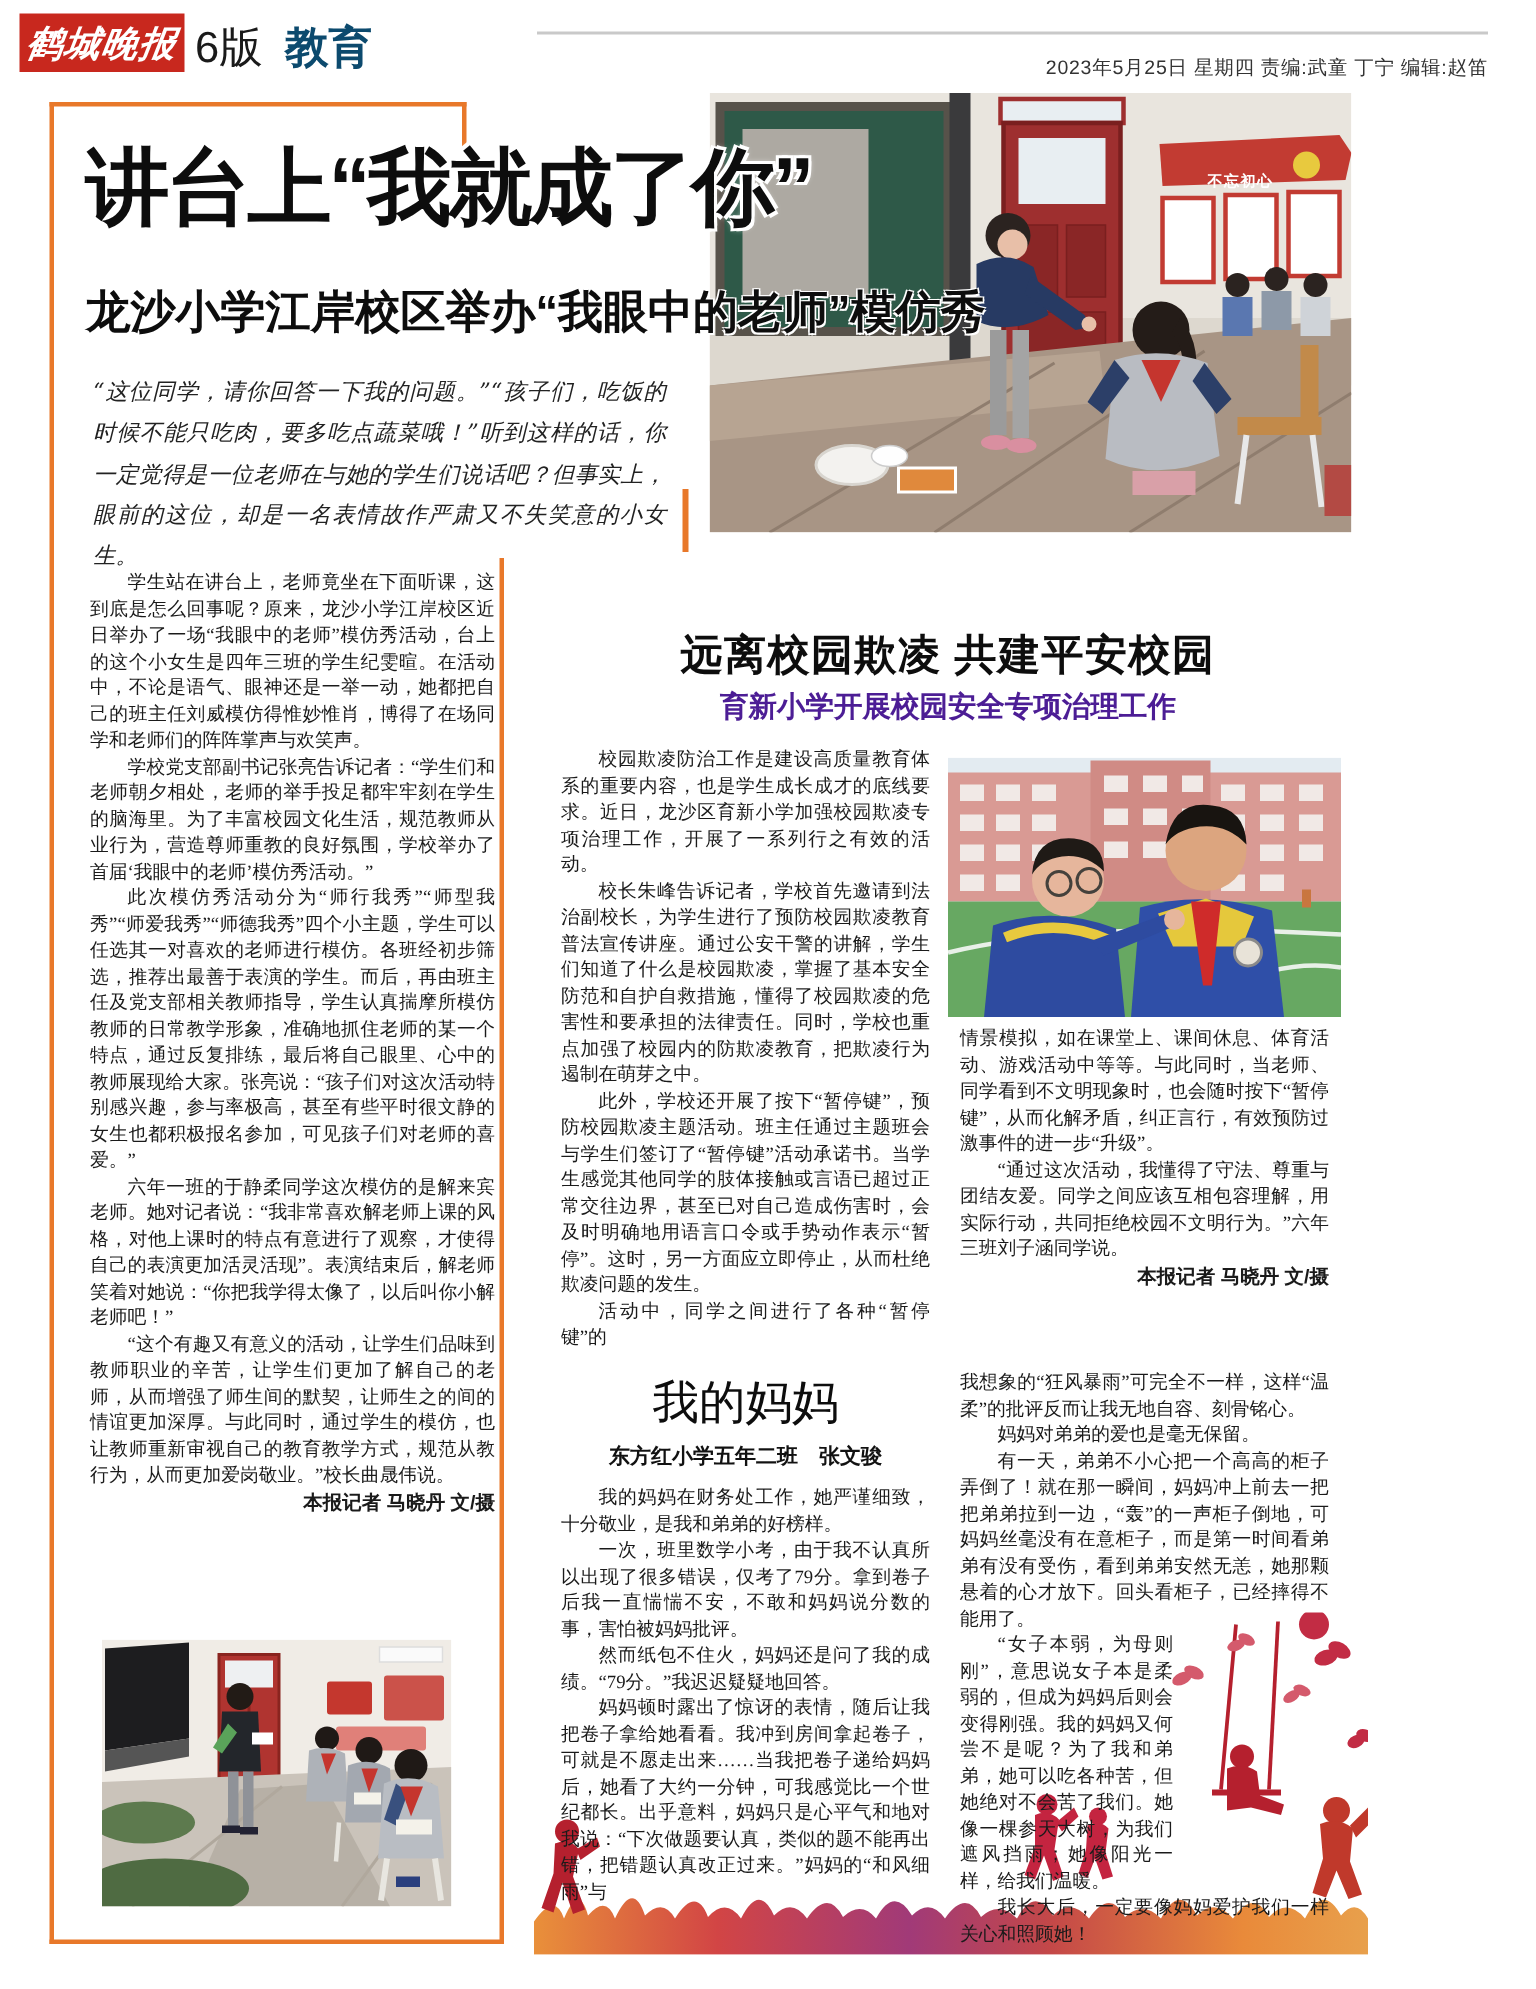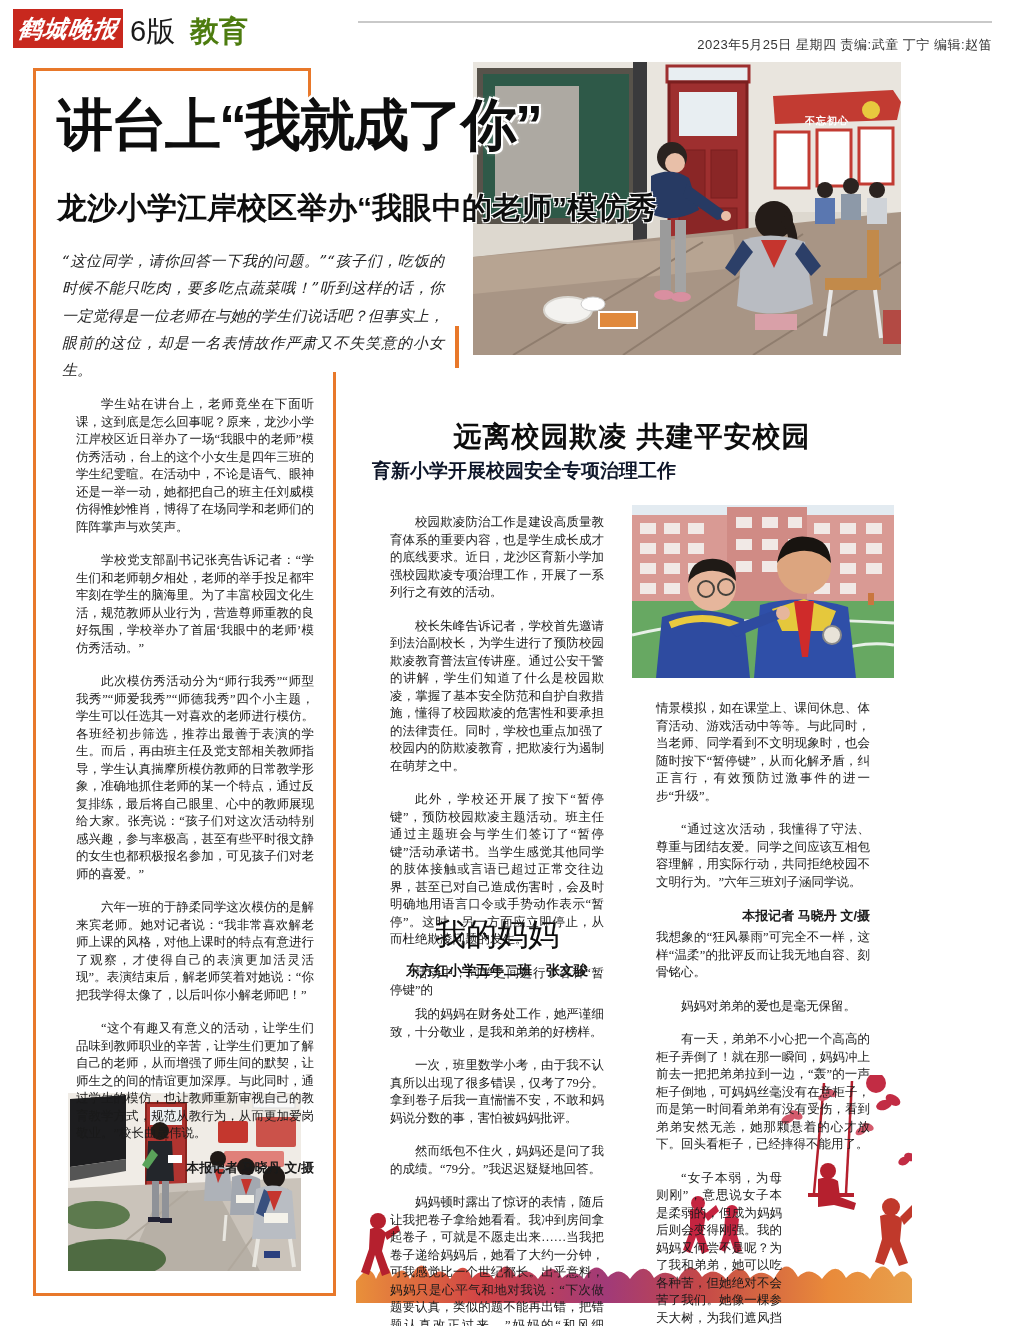--- a/index.html
+++ b/index.html
@@ -5,44 +5,44 @@
   html,body{margin:0;padding:0;background:#ffffff;}
   #page{position:relative;width:1024px;height:1326px;background:#ffffff;overflow:hidden;
         font-family:"Liberation Sans",sans-serif;color:#111;}
   .abs{position:absolute;}
   
   .logo-box{left:13px;top:9px;width:110px;height:39px;background:#c8281e;display:flex;
             align-items:center;justify-content:center;z-index:5;}
   .logo-text{color:#fff;font-family:"DejaVu Serif",serif;font-style:italic;font-weight:bold;
              font-size:24px;letter-spacing:1px;transform:skewX(-8deg);white-space:nowrap;}
   .edition{left:130px;top:12px;font-size:29px;font-weight:400;color:#1a1a1a;}
-  .section{left:190px;top:12px;font-size:29px;font-weight:700;color:#4d7c0f;}
+  .section{left:190px;top:12px;font-size:29px;font-weight:700;color:#0c4a6e;}
   .header-rule{left:358px;top:21px;width:634px;height:2px;background:#c9c9c9;}
   .dateline{top:36px;right:32px;font-size:13px;color:#333;letter-spacing:0.5px;}
   
   .frame{background:#e8782a;z-index:0;}
   
   .headline1{left:57px;top:96px;width:600px;font-size:56px;font-weight:900;letter-spacing:-2px;
              color:#0d0d0d;z-index:3;line-height:1.05;white-space:nowrap;
              text-shadow:2px 2px 0 #fff,-2px -2px 0 #fff,2px -2px 0 #fff,-2px 2px 0 #fff,0 0 5px #fff;}
   .subhead1{left:57px;top:188px;width:620px;font-size:30px;font-weight:700;color:#0d0d0d;z-index:3;
             white-space:nowrap;text-shadow:1px 1px 0 #fff,-1px -1px 0 #fff,1px -1px 0 #fff,-1px 1px 0 #fff;}
   .intro{left:62px;top:248px;width:382px;font-family:"DejaVu Serif",serif;font-style:italic;
          font-size:15px;line-height:1.82;color:#222;text-align:justify;z-index:2;}
   .bodycol{font-family:"Liberation Serif","DejaVu Serif",serif;font-size:12.5px;line-height:17.5px;
            color:#1a1a1a;text-align:justify;z-index:2;}
-  .bodycol p{margin:16px;text-indent:2em;}
+  .bodycol p{margin:0;text-indent:2em;}
   .bodycol p.noindent{text-indent:0;}
   .byline{font-family:"Liberation Sans",sans-serif;font-size:13px;font-weight:700;text-align:right;
           margin-top:6px;text-indent:0 !important;}
   .col1a{left:60px;top:380px;width:270px;}
   
   .headline2{left:372px;top:418px;width:520px;text-align:center;font-size:28px;font-weight:800;
              letter-spacing:1px;color:#0d0d0d;}
-  .subhead2{left:372px;top:458px;width:520px;text-align:left;font-size:19px;font-weight:600;color:#0f172a;}
+  .subhead2{left:372px;top:458px;width:520px;text-align:center;font-size:19px;font-weight:600;color:#4c1d95;}
   .a2col1{left:374px;top:498px;width:246px;}
   .a2col2{left:640px;top:684px;width:246px;}
   
   .a3title{left:372px;top:914px;width:250px;text-align:center;font-size:31px;font-weight:400;color:#0d0d0d;}
   .a3byline{left:372px;top:962px;width:250px;text-align:center;font-size:14px;font-weight:600;color:#111;}
   .a3col1{left:374px;top:990px;width:246px;}
   .a3col2{left:640px;top:913px;width:246px;}
   .wrap-spacer{float:right;width:98px;height:122px;margin-top:50px;margin-left:6px;}
   
   .photo{z-index:1;overflow:hidden;}

